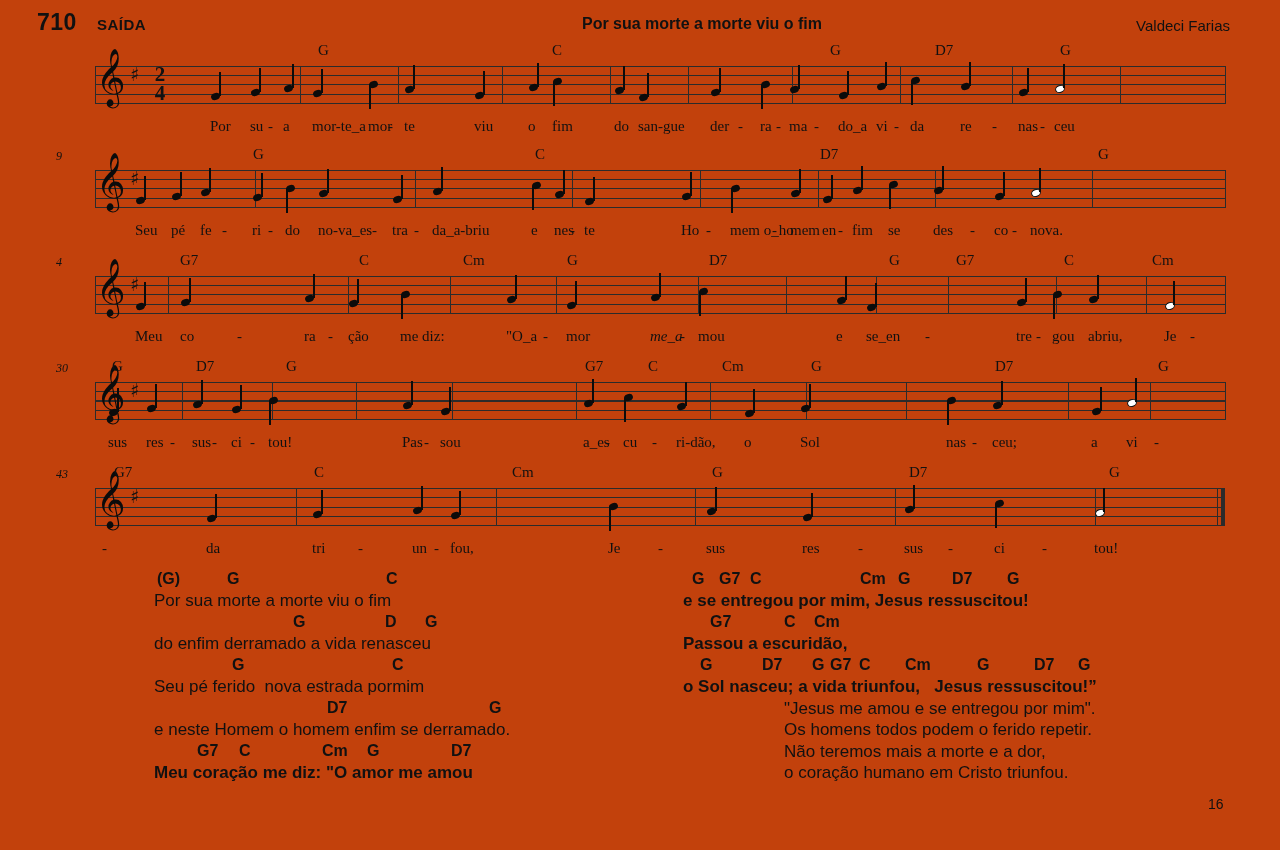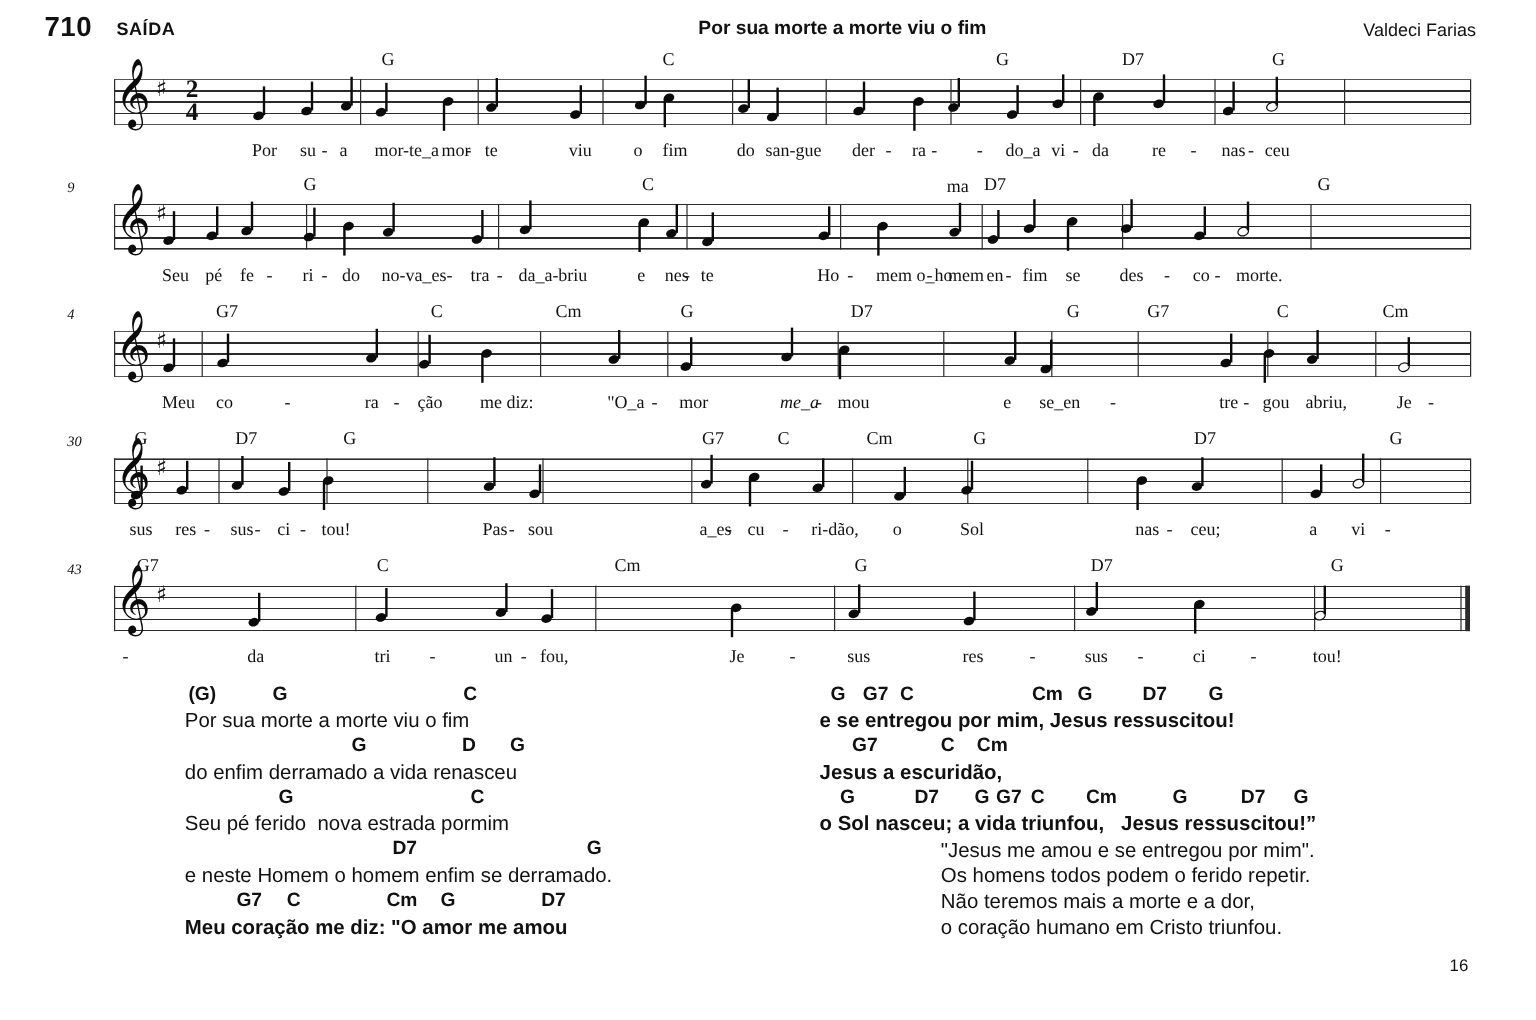--- a/index.html
+++ b/index.html
@@ -1,16 +1,16 @@
 <!DOCTYPE html>
 <html><head>
 <meta charset="utf-8">
 <style>
   html,body{margin:0;padding:0;background:#e8e8e8;}
-  .page{position:relative;width:1280px;height:850px;background:#ffffff;color:#111;
+  .page{position:relative;width:1280px;height:850px;background:#c2410c;color:#111;
         font-family:"Liberation Sans",sans-serif;overflow:hidden;margin:0 auto;}
   
   .hdr-num{position:absolute;left:37px;top:9px;font-size:23px;font-weight:bold;letter-spacing:.5px;}
   .hdr-sec{position:absolute;left:97px;top:16px;font-size:15px;font-weight:bold;letter-spacing:.5px;}
   .hdr-title{position:absolute;left:124px;right:0;top:15px;text-align:center;font-size:16px;font-weight:bold;}
   .hdr-author{position:absolute;right:50px;top:17px;font-size:15px;}
   .page-num{position:absolute;left:1208px;top:796px;font-size:14px;}
   
   .staff-block{position:absolute;left:0;width:1280px;height:112px;}
   .staff-lines{position:absolute;left:95px;width:1130px;top:24px;height:38px;
@@ -102,21 +102,21 @@
         <div class="nhead" style="left: 639px; top: 52px;"></div>
         <div class="nstem" style="left: 647px; top: 31px; height: 24px;"></div>
         <div class="lyric" style="left: 710px;">der</div>
         <div class="nhead" style="left: 711px; top: 47px;"></div>
         <div class="nstem" style="left: 719px; top: 26px; height: 24px;"></div>
         <div class="lyric" style="left: 738px;">-</div>
         <div class="lyric" style="left: 760px;">ra</div>
         <div class="nhead" style="left: 761px; top: 39px;"></div>
         <div class="nstem" style="left: 761px; top: 43px; height: 24px;"></div>
         <div class="lyric" style="left: 776px;">-</div>
-        <div class="lyric" style="left: 789px; margin-top: 30px;">ma</div>
+        <div class="lyric" style="left: 789px;">ma</div>
         <div class="nhead" style="left: 790px; top: 44px;"></div>
         <div class="nstem" style="left: 798px; top: 23px; height: 24px;"></div>
         <div class="lyric" style="left: 814px;">-</div>
         <div class="lyric" style="left: 838px;">do_a</div>
         <div class="nhead" style="left: 839px; top: 50px;"></div>
         <div class="nstem" style="left: 847px; top: 29px; height: 24px;"></div>
         <div class="lyric" style="left: 876px;">vi</div>
         <div class="nhead" style="left: 877px; top: 41px;"></div>
         <div class="nstem" style="left: 885px; top: 20px; height: 24px;"></div>
         <div class="lyric" style="left: 894px;">-</div>
@@ -213,21 +213,21 @@
         <div class="nhead" style="left: 889px; top: 35px;"></div>
         <div class="nstem" style="left: 889px; top: 39px; height: 24px;"></div>
         <div class="lyric" style="left: 933px;">des</div>
         <div class="nhead" style="left: 934px; top: 41px;"></div>
         <div class="nstem" style="left: 942px; top: 20px; height: 24px;"></div>
         <div class="lyric" style="left: 970px;">-</div>
         <div class="lyric" style="left: 994px;">co</div>
         <div class="nhead" style="left: 995px; top: 47px;"></div>
         <div class="nstem" style="left: 1003px; top: 26px; height: 24px;"></div>
         <div class="lyric" style="left: 1012px;">-</div>
-        <div class="lyric" style="left: 1030px;">morte.</div>
+        <div class="lyric" style="left: 1030px;">nova.</div>
         <div class="nhead open" style="left: 1031px; top: 43px;"></div>
         <div class="nstem" style="left: 1039px; top: 22px; height: 24px;"></div>
       </div>
       <div class="staff-block" style="top: 252px;">
         <div class="mnum">4</div>
         <div class="staff-lines"></div>
         <div class="clef">𝄞</div>
         <div class="keysharp">♯</div>
         <div class="barline" style="left: 95px;"></div>
         <div class="barline" style="left: 168px;"></div>
@@ -469,21 +469,21 @@
       <div class="bchord" style="left: 719px; top: 570px;">G7</div>
       <div class="bchord" style="left: 750px; top: 570px;">C</div>
       <div class="bchord" style="left: 860px; top: 570px;">Cm</div>
       <div class="bchord" style="left: 898px; top: 570px;">G</div>
       <div class="bchord" style="left: 952px; top: 570px;">D7</div>
       <div class="bchord" style="left: 1007px; top: 570px;">G</div>
       <div class="btext bold" style="left: 683px; top: 591px;">e se entregou por mim, Jesus ressuscitou!</div>
       <div class="bchord" style="left: 710px; top: 613px;">G7</div>
       <div class="bchord" style="left: 784px; top: 613px;">C</div>
       <div class="bchord" style="left: 814px; top: 613px;">Cm</div>
-      <div class="btext bold" style="left: 683px; top: 634px;">Jesus a escuridão,</div>
+      <div class="btext bold" style="left: 683px; top: 634px;">Passou a escuridão,</div>
       <div class="bchord" style="left: 700px; top: 656px;">G</div>
       <div class="bchord" style="left: 762px; top: 656px;">D7</div>
       <div class="bchord" style="left: 812px; top: 656px;">G</div>
       <div class="bchord" style="left: 830px; top: 656px;">G7</div>
       <div class="bchord" style="left: 859px; top: 656px;">C</div>
       <div class="bchord" style="left: 905px; top: 656px;">Cm</div>
       <div class="bchord" style="left: 977px; top: 656px;">G</div>
       <div class="bchord" style="left: 1034px; top: 656px;">D7</div>
       <div class="bchord" style="left: 1078px; top: 656px;">G</div>
       <div class="btext bold" style="left: 683px; top: 677px;">o Sol nasceu; a vida triunfou,   Jesus ressuscitou!”</div>

